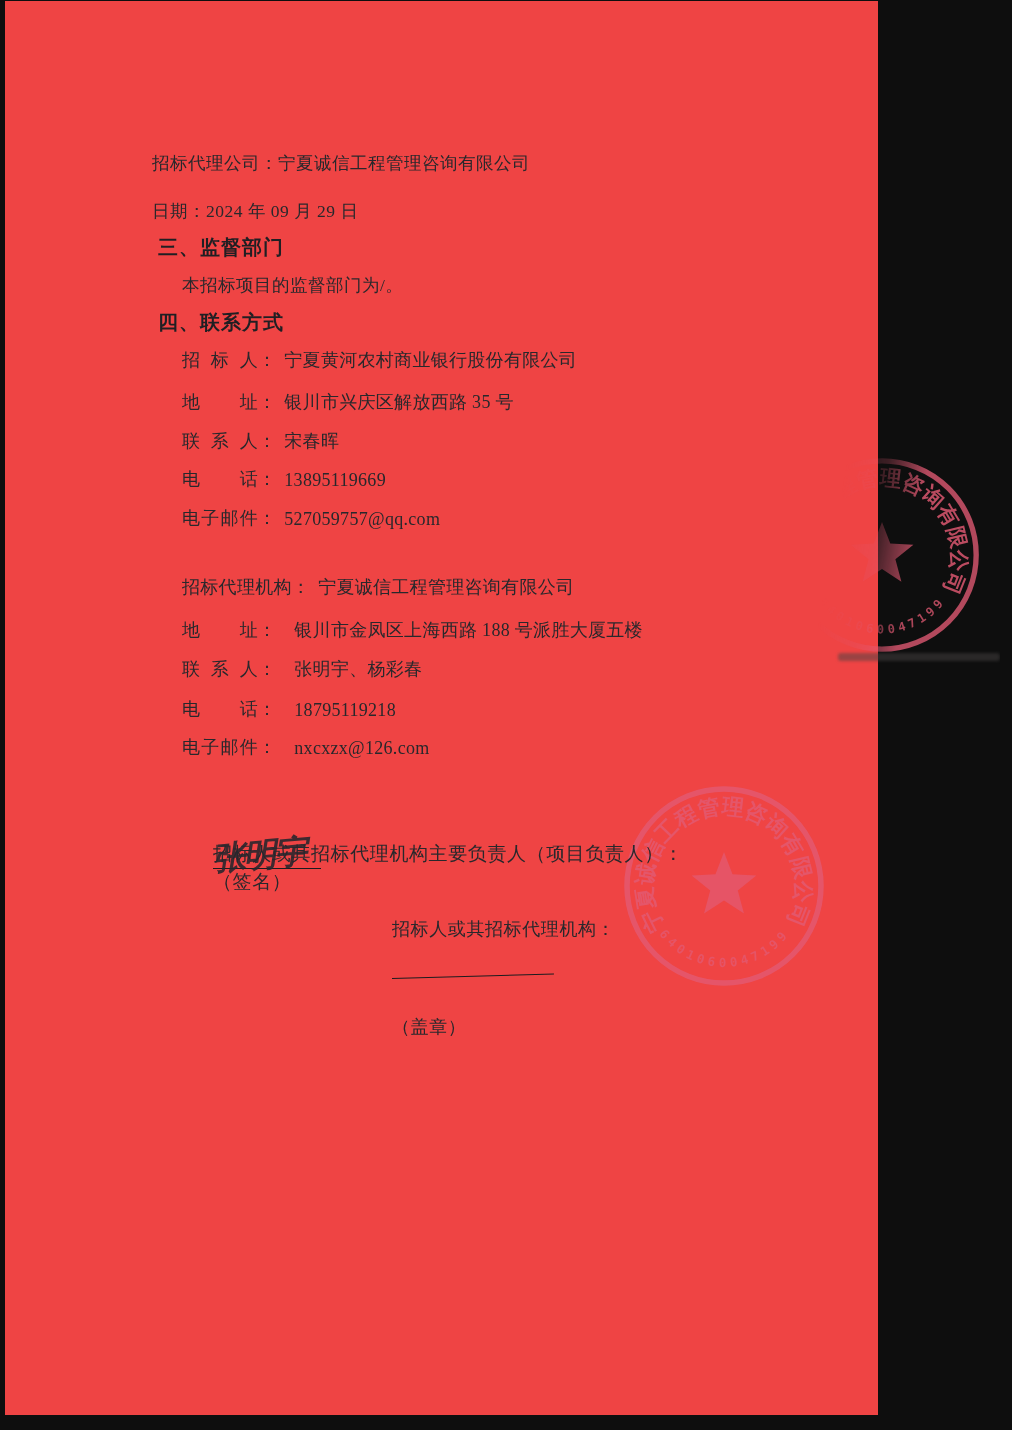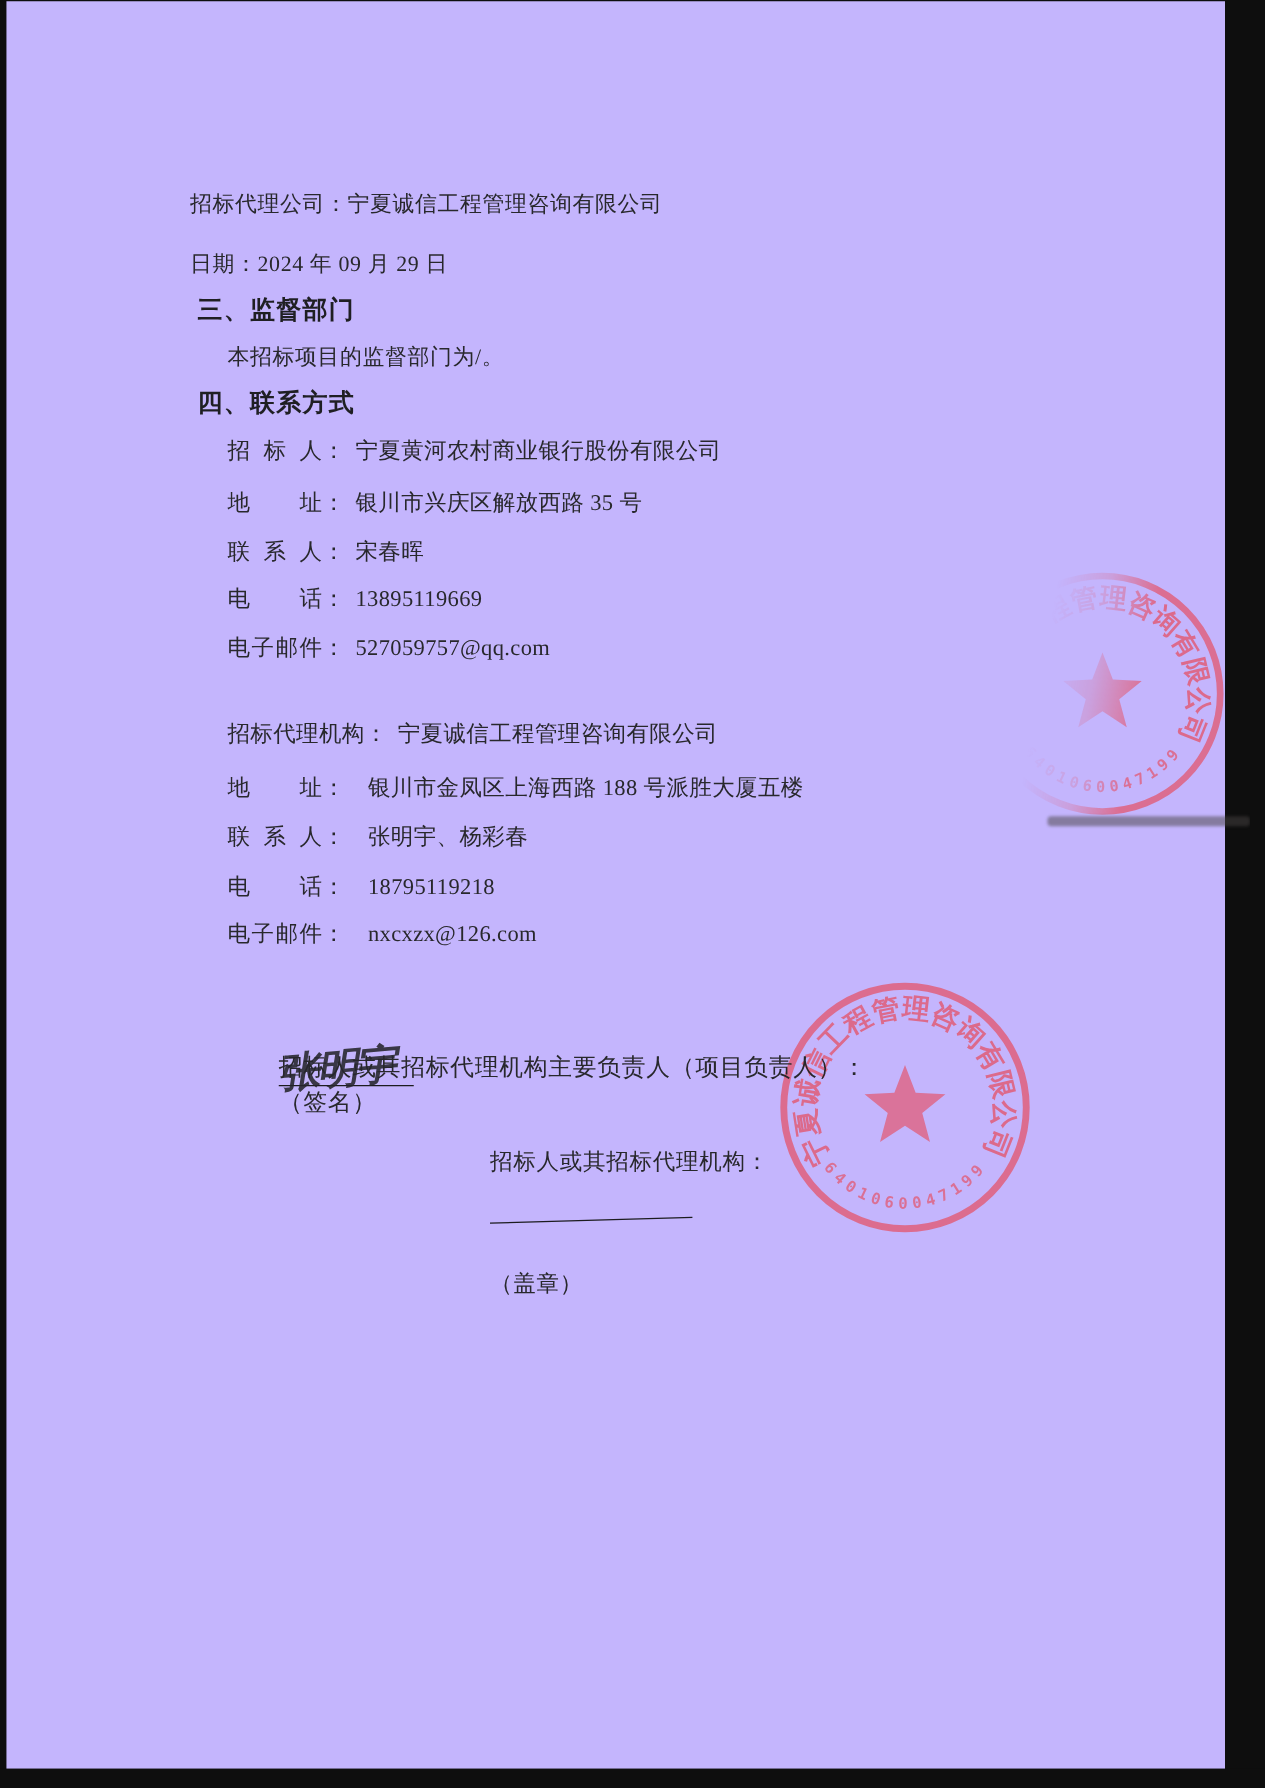--- a/index.html
+++ b/index.html
@@ -6,29 +6,29 @@
   body{
     width:1012px;height:1430px;
     background:#0e0e0e;
     font-family:"Liberation Serif","DejaVu Serif",serif;
     position:relative;
     overflow:hidden;
   }
   .page{
     position:absolute;
     left:5px;top:1px;
-    width:975px;height:1414px;
-    background:#c4b5fd;
+    width:873px;height:1414px;
+    background:#ef4444;
     color:#28282c;
   }
   .abs{position:absolute;white-space:nowrap;}
   .meta-line{font-size:17.5px;letter-spacing:0.5px;}
   .heading{font-size:20px;font-weight:700;letter-spacing:1px;font-family:"Liberation Sans","DejaVu Sans",sans-serif;color:#1f1f23;}
   .body-line{font-size:17.5px;letter-spacing:0.5px;}
-  .contact-row{font-size:18px;letter-spacing:0.3px;display:flex;align-items:center;}
+  .contact-row{font-size:18px;letter-spacing:0.3px;display:flex;align-items:flex-end;}
   .clabel{display:inline-block;width:76px;text-align:justify;text-align-last:justify;}
   .clabel.wide{width:auto;text-align-last:auto;}
   .cval{margin-left:8px;}
   .cval.indent{margin-left:18px;}
   .sig-line{font-size:19px;letter-spacing:0.6px;display:flex;align-items:baseline;flex-direction:column;}
   .sig-line2{font-size:18px;gap:36px;}
   .uline{
     display:inline-block;position:relative;
     border-bottom:1.6px solid #1c1c1f;
     height:1px;vertical-align:baseline;
@@ -150,21 +150,21 @@
         <text class="stamp-serial" opacity="0.75"><textPath href="#serialArc2" startOffset="2" textLength="150" lengthAdjust="spacing">6401060047199</textPath></text>
       </g>
     </svg>
   </div>
 
   <div class="abs sig-line" style="left:198px;top:840px;">
     <span>招标人或其招标代理机构主要负责人（项目负责人）：</span>
     <span class="uline" style="width:108px;">
       <span class="handwriting">张明宇</span>
     </span>
-    <span style="margin-left:20px;">（签名）</span>
+    <span style="margin-left:10px;">（签名）</span>
   </div>
 
   <div class="abs sig-line sig-line2" style="left:387px;top:916px;">
     <span>招标人或其招标代理机构：</span>
     <span class="uline" style="width:162px;transform:rotate(-1.6deg);transform-origin:left bottom;"></span>
     <span style="margin-left:0;">（盖章）</span>
   </div>
 
 </div>
 

